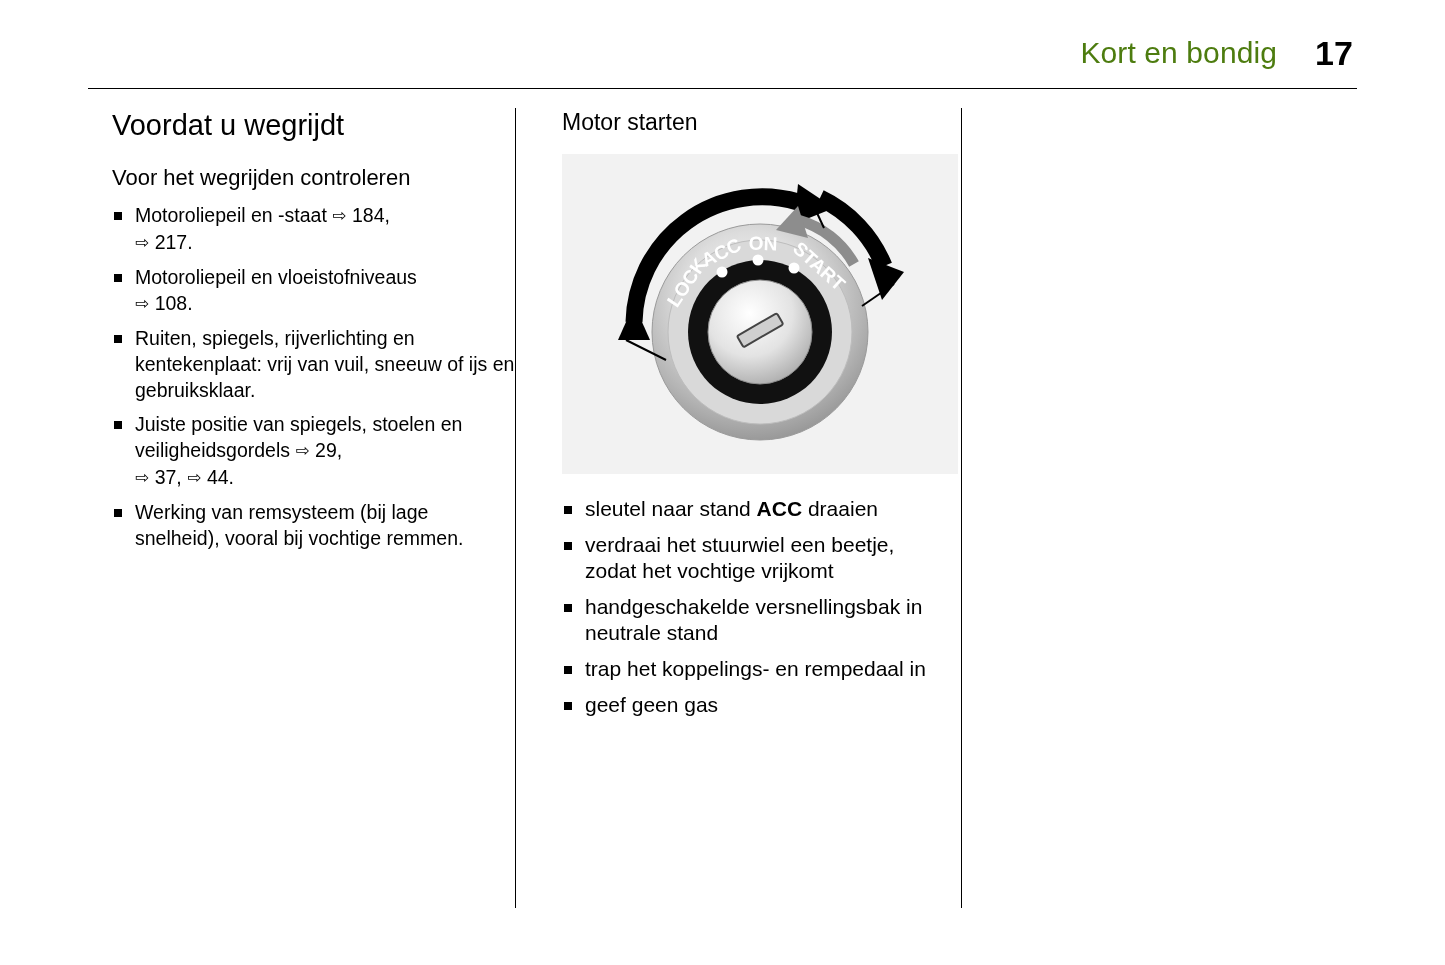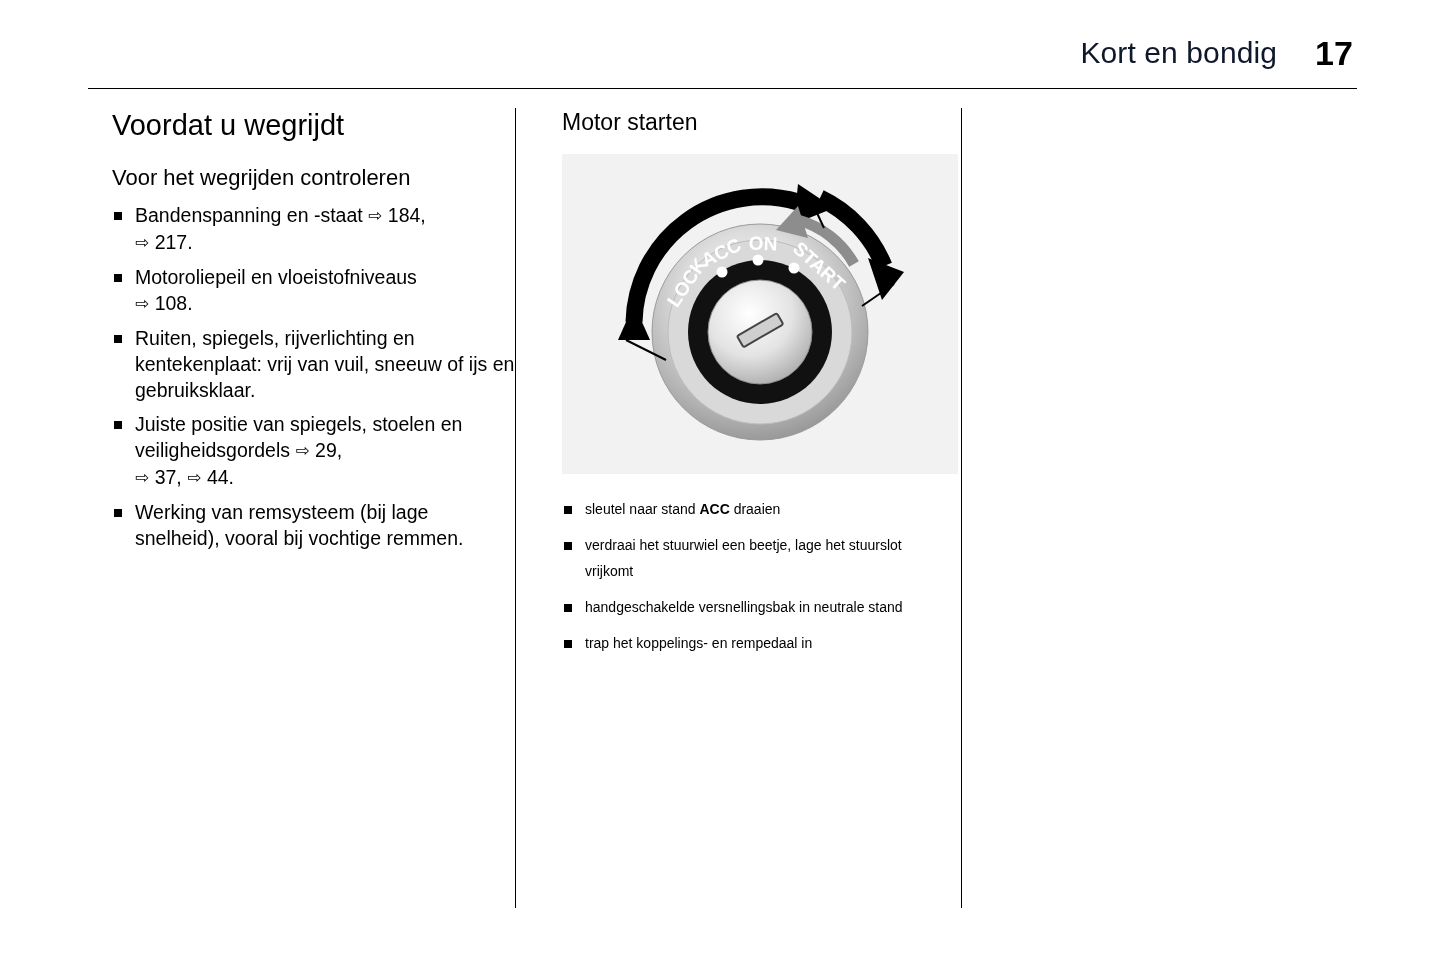--- a/index.html
+++ b/index.html
@@ -29,21 +29,21 @@
     right: 88px;
     height: 62px;
     display: flex;
     align-items: center;
     justify-content: flex-end;
   }
   .header-title {
     font-size: 30px;
     font-weight: normal;
     letter-spacing: 0.1px;
-    color: #0f172a;
+    color: #4d7c0f;
   }
   .header-pageno {
     font-size: 34px;
     font-weight: bold;
     margin-left: 38px;
     min-width: 42px;
     text-align: left;
   }
   .header-rule {
     position: absolute;
@@ -121,21 +121,21 @@
   ul.blist > li::before {
     content: "";
     position: absolute;
     left: 2px;
     top: 10px;
     width: 8px;
     height: 8px;
     background: #000;
   }
   ul.blist.right > li {
-    font-size: 14px;
+    font-size: 21px;
     line-height: 26px;
     margin-bottom: 10px;
   }
 
   .nowrap { white-space: nowrap; }
   .bold { font-weight: bold; }
 
   
   .ref-arrow {
     font-family: "DejaVu Sans", sans-serif;
@@ -171,21 +171,21 @@
 
   <div class="columns">
 
 
     <div class="col col-2">
       <h1 class="h1">Voordat u wegrijdt</h1>
       <h2 class="h2">Voor het wegrijden controleren</h2>
 
       <ul class="blist">
         <li>
-          <span>Bandenspanning en -staat</span>
+          <span>Motoroliepeil en -staat</span>
           <span class="nowrap"><span class="ref-arrow">⇨</span>
           <span>184,</span></span><br>
           <span class="nowrap"><span class="ref-arrow">⇨</span>
           <span>217.</span></span>
         </li>
         <li>
           <span>Motoroliepeil en vloeistofniveaus</span><br>
           <span class="nowrap"><span class="ref-arrow">⇨</span>
           <span>108.</span></span>
         </li>
@@ -270,25 +270,28 @@
             <line x1="332" y1="130" x2="300" y2="152"></line>
           </g>
         </svg>
       </div>
 
       <ul class="blist right">
         <li>
           <span>sleutel naar stand </span><span class="bold">ACC</span><span> draaien</span>
         </li>
         <li>
-          <span>verdraai het stuurwiel een beetje, lage het stuurslot vrijkomt</span>
+          <span>verdraai het stuurwiel een beetje, zodat het vochtige vrijkomt</span>
         </li>
         <li>
           <span>handgeschakelde versnellingsbak in neutrale stand</span>
         </li>
         <li>
           <span>trap het koppelings- en rempedaal in</span>
+        </li>
+        <li>
+          <span>geef geen gas</span>
         </li>
       </ul>
     </div>
 
   </div>
 </div>
 
 </body></html>

